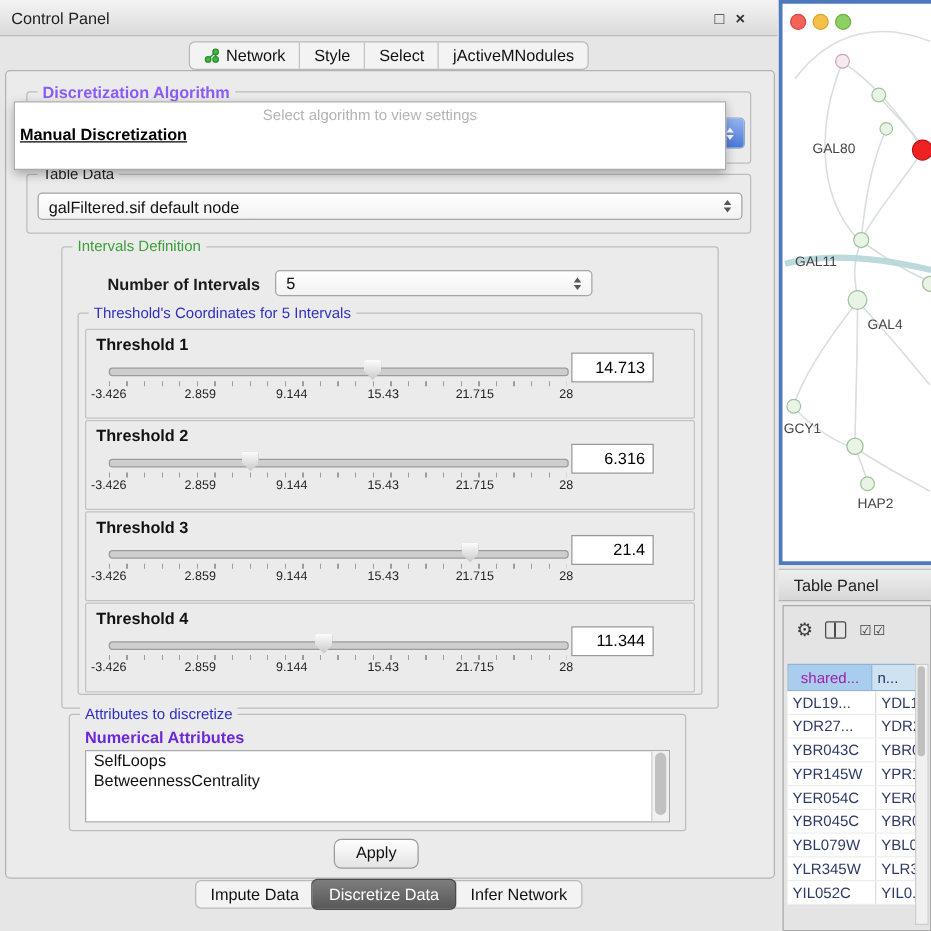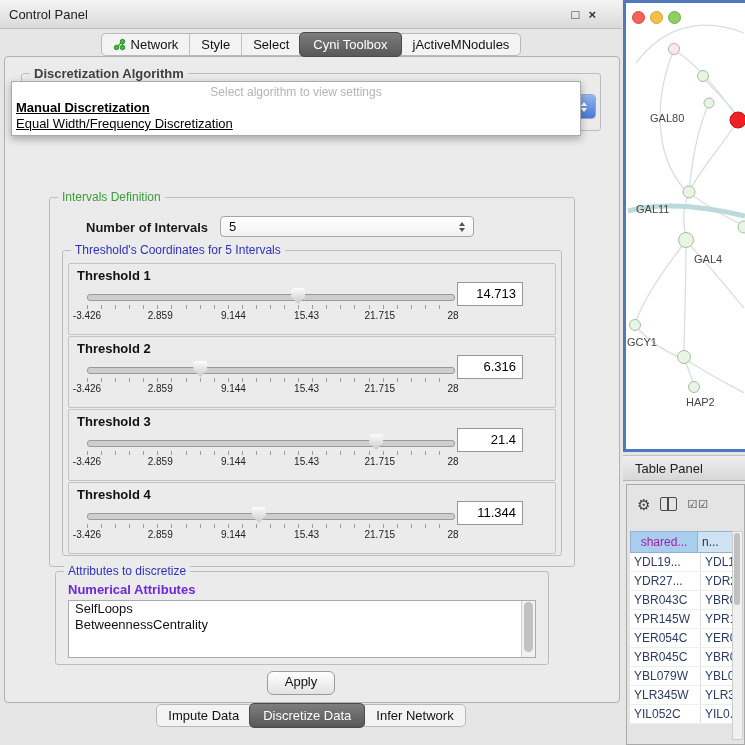--- a/index.html
+++ b/index.html
@@ -38,21 +38,21 @@
 
   .main-panel{
     position:absolute;left:4px;top:56px;width:614px;height:645px;
     background:#ebebeb;border:1px solid #b2b2b2;border-radius:4px;
   }
   .group{position:absolute;border:1px solid #bdbdbd;border-radius:3px;}
   .legend{
     position:absolute;top:-8px;left:8px;background:#ebebeb;padding:0 4px;
     font-size:12px;white-space:nowrap;
   }
-  .legend.bold{font-weight:bold;font-size:13px;color:#404040;}
+  .legend.bold{font-weight:bold;font-size:13px;color:#8b5cf6;}
   .legend.green{color:#3a9e3a;}
   .legend.blue{color:#3030c0;}
 
   
   .combo{
     position:absolute;background:linear-gradient(#ffffff,#f2f2f2);
     border:1px solid #a5a5a5;border-radius:4px;display:flex;align-items:center;
     font-size:13px;padding:0 8px;color:#111;
   }
   .spin{margin-left:auto;display:flex;flex-direction:column;gap:2px;padding-left:6px;}
@@ -199,23 +199,20 @@
           </svg>
         </span>
         <span>Network</span>
       </div>
       <div class="tab">
           <span>Style</span>
         </div>
       <div class="tab">
           <span>Select</span>
         </div>
-      <div class="tab selected">
-          <span>Cyni Toolbox</span>
-        </div>
       <div class="tab">
           <span>jActiveMNodules</span>
         </div>
     </div>
   </div>
 
   <div class="main-panel">
 
     <div class="group" style="left:16px;top:16px;width:578px;height:56px;">
       <span class="legend bold">Discretization Algorithm</span>
@@ -223,23 +220,32 @@
         <div class="blue-cap">
             <span class="up"></span>
             <span class="dn"></span>
           </div>
       </div>
     </div>
 
     <div class="algo-popup">
       <div class="popup-hint">Select algorithm to view settings</div>
       <div class="popup-opt first">Manual Discretization</div>
-      <div class="popup-opt">Equal Width/Frequency Discretization</div>
-    </div>
-
+    </div>
+
+    <div class="group" style="left:16px;top:82px;width:578px;height:46px;">
+      <span class="legend" style="color:#222;">Table Data</span>
+      <div class="combo" style="left:8px;top:14px;width:546px;height:20px;">
+        <span>galFiltered.sif default node</span>
+        <span class="spin">
+            <span class="up"></span>
+            <span class="dn"></span>
+          </span>
+      </div>
+    </div>
 
     <div class="group" style="left:44px;top:140px;width:524px;height:368px;">
       <span class="legend green">Intervals Definition</span>
 
       <div style="position:absolute;left:36px;top:22px;font-size:13px;font-weight:bold;">Number of Intervals</div>
       <div class="combo" style="left:170px;top:18px;width:236px;height:19px;">
         <span>5</span>
         <span class="spin">
             <span class="up"></span>
             <span class="dn"></span>

